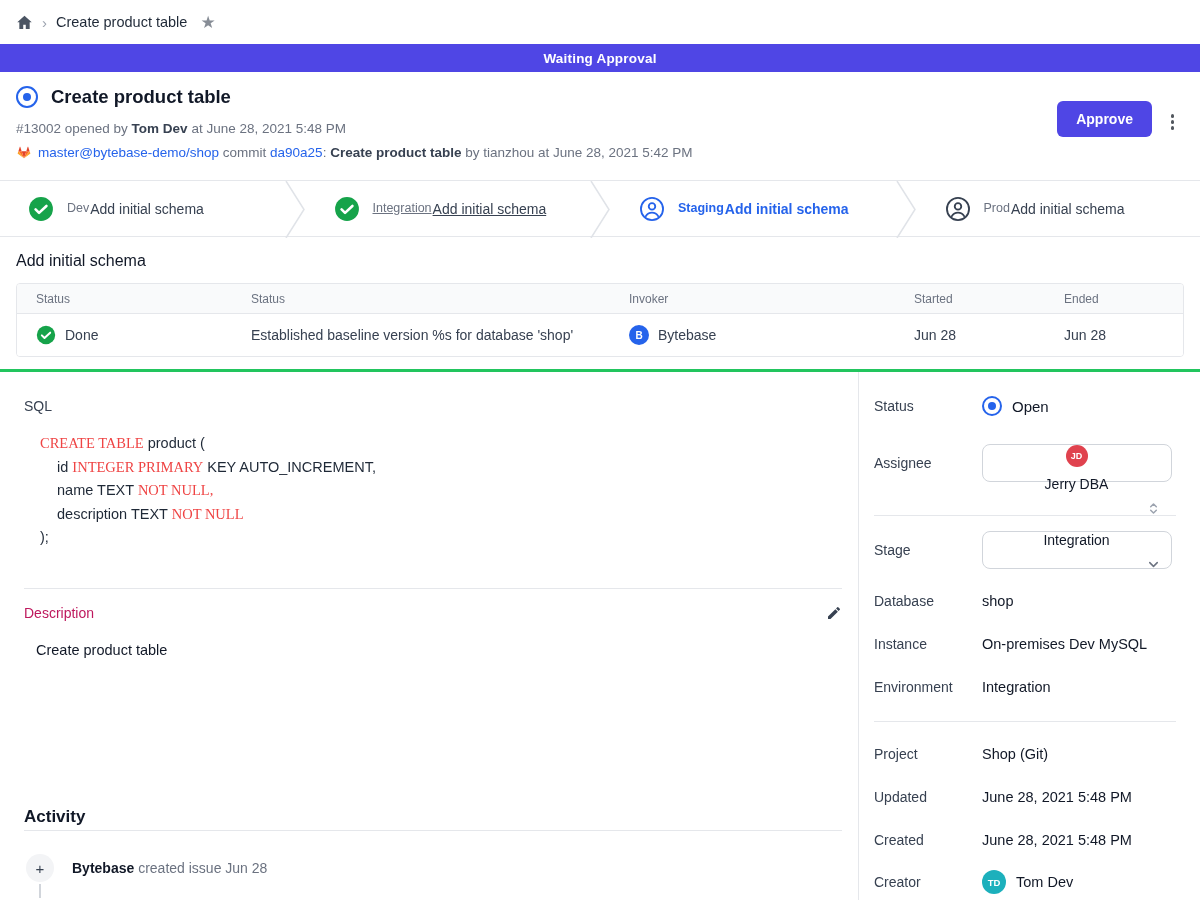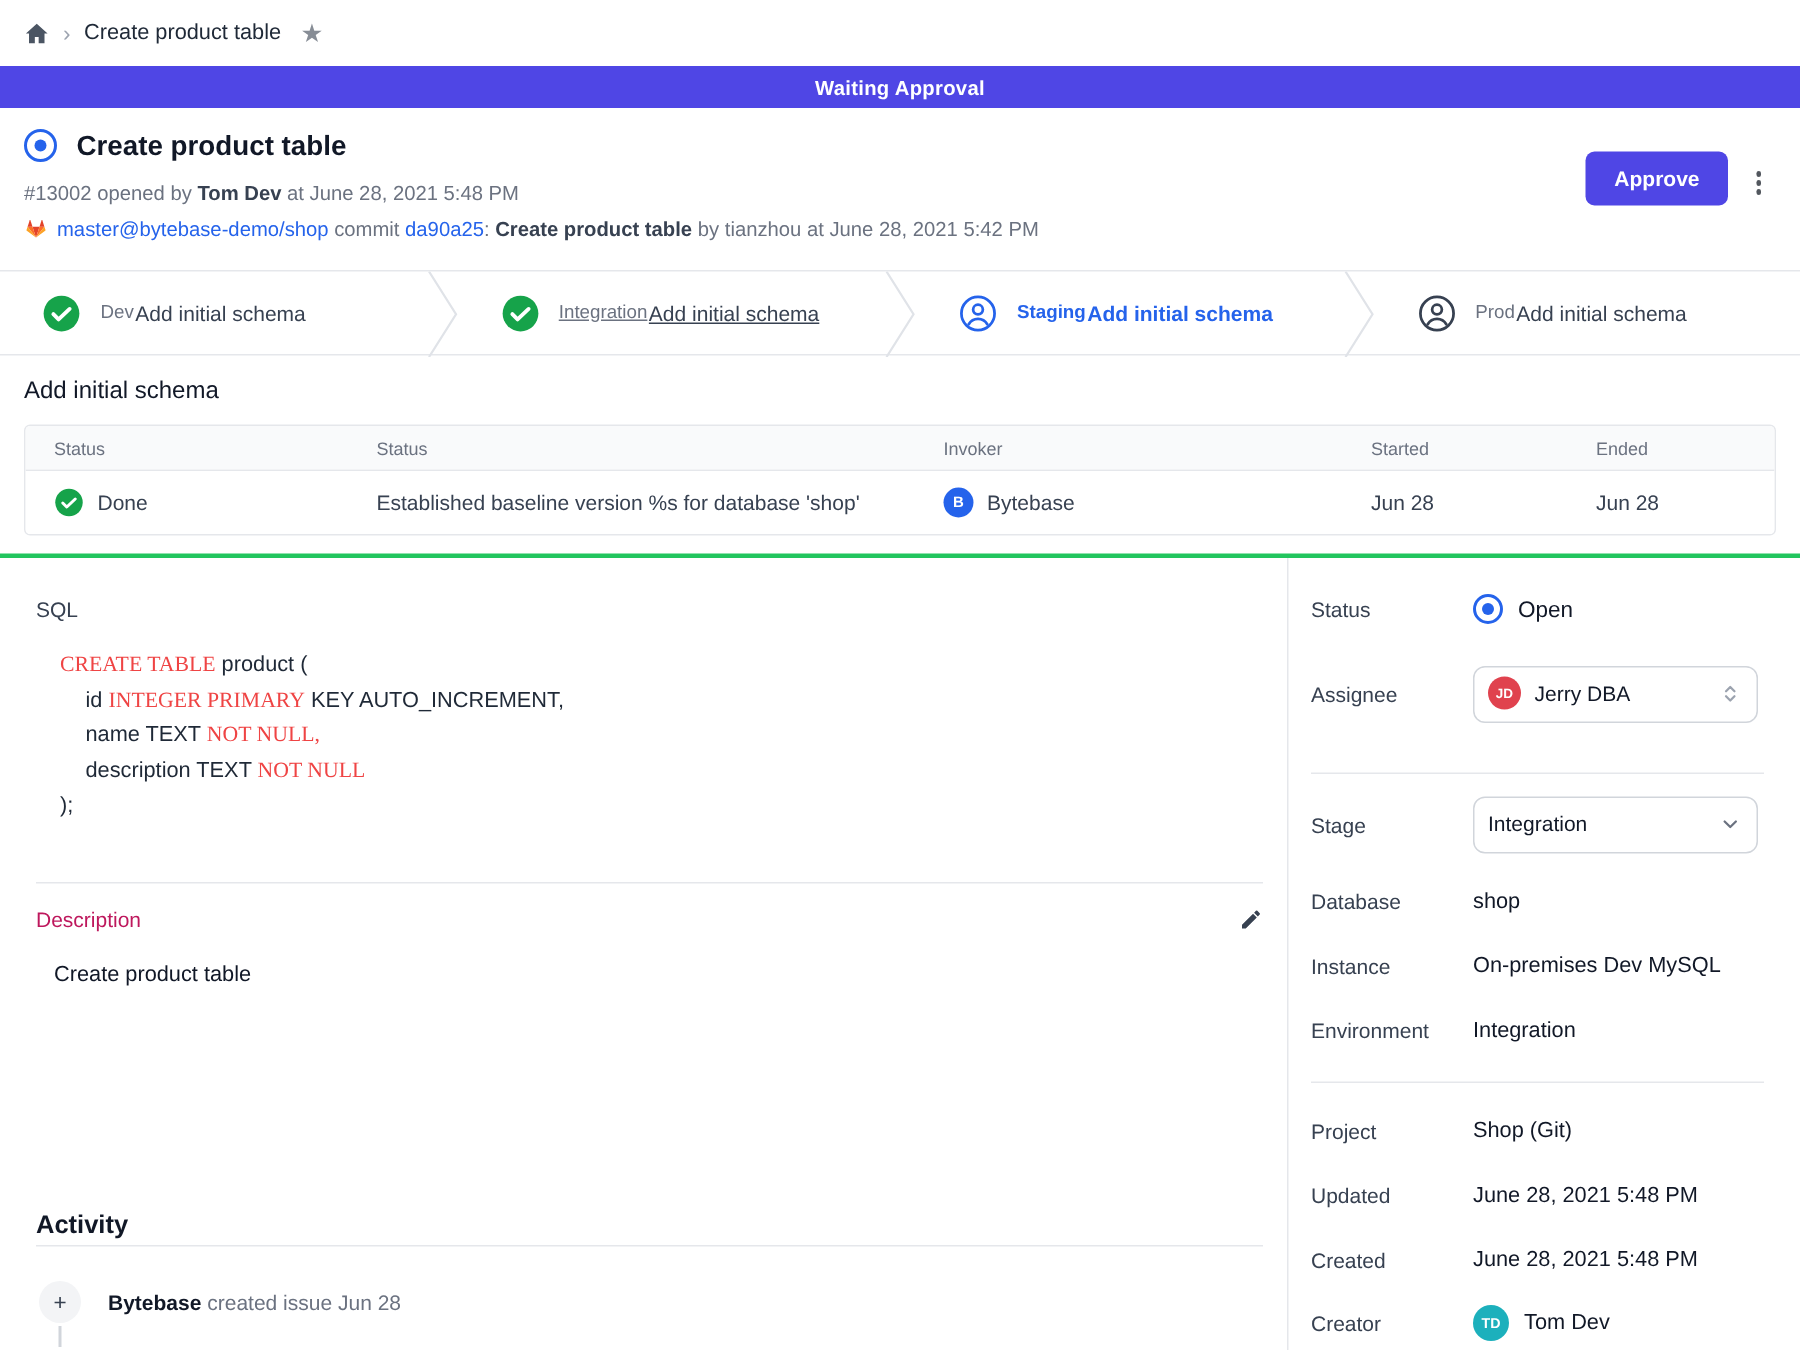--- a/index.html
+++ b/index.html
@@ -90,21 +90,21 @@
 
   
   .srow { position:absolute; left:15px; right:22px; display:flex; align-items:center; height:24px; }
   .srow .lbl { width:108px; flex:none; font-size:14px; color:#374151; }
   .srow .val { font-size:14.5px; color:#111827; }
   .status-val { display:flex; align-items:center; gap:10px; }
   .open-ring { width:20px; height:20px; border:2px solid #2563eb; }
   .open-ring i { width:8px; height:8px; border-radius:50%; background:#2563eb; }
   .status-text { font-size:15px; color:#111827; }
   .selectbox { width:190px; height:38px; border:1px solid #d1d5db; border-radius:8px; background:#fff;
-               display:flex; align-items:center; gap:9px; padding:0 10px 2px 9px; cursor:pointer; }
+               display:flex; align-items:center; gap:9px; padding:0 10px 2px 9px; cursor:pointer;flex-direction:column; }
   .selectbox .sel-text { font-size:14px; color:#111827; }
   .sel-caret { margin-left:auto; display:flex; }
   .av-jd { width:22px; height:22px; background:#e0424e; font-size:9px; }
   .av-td { width:24px; height:24px; background:#1cb0bc; font-size:9.5px; }
   .sdiv { position:absolute; left:15px; right:24px; height:1px; background:#e5e7eb; }
   .creator-val { display:flex; align-items:center; gap:10px; font-size:14.5px; color:#111827; }
 </style>
 </head>
 <body>
 

